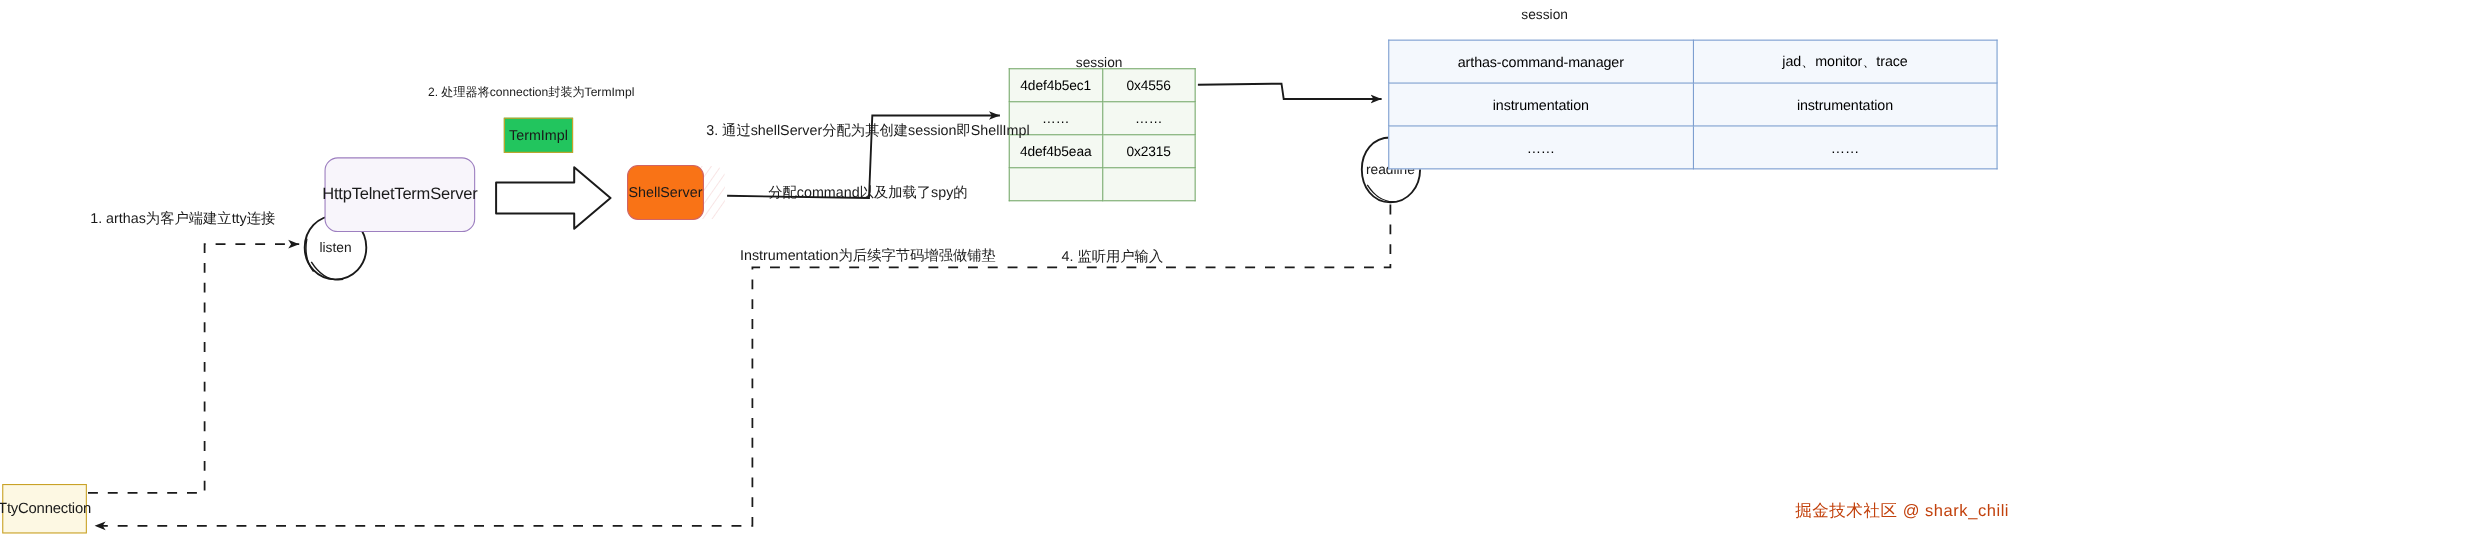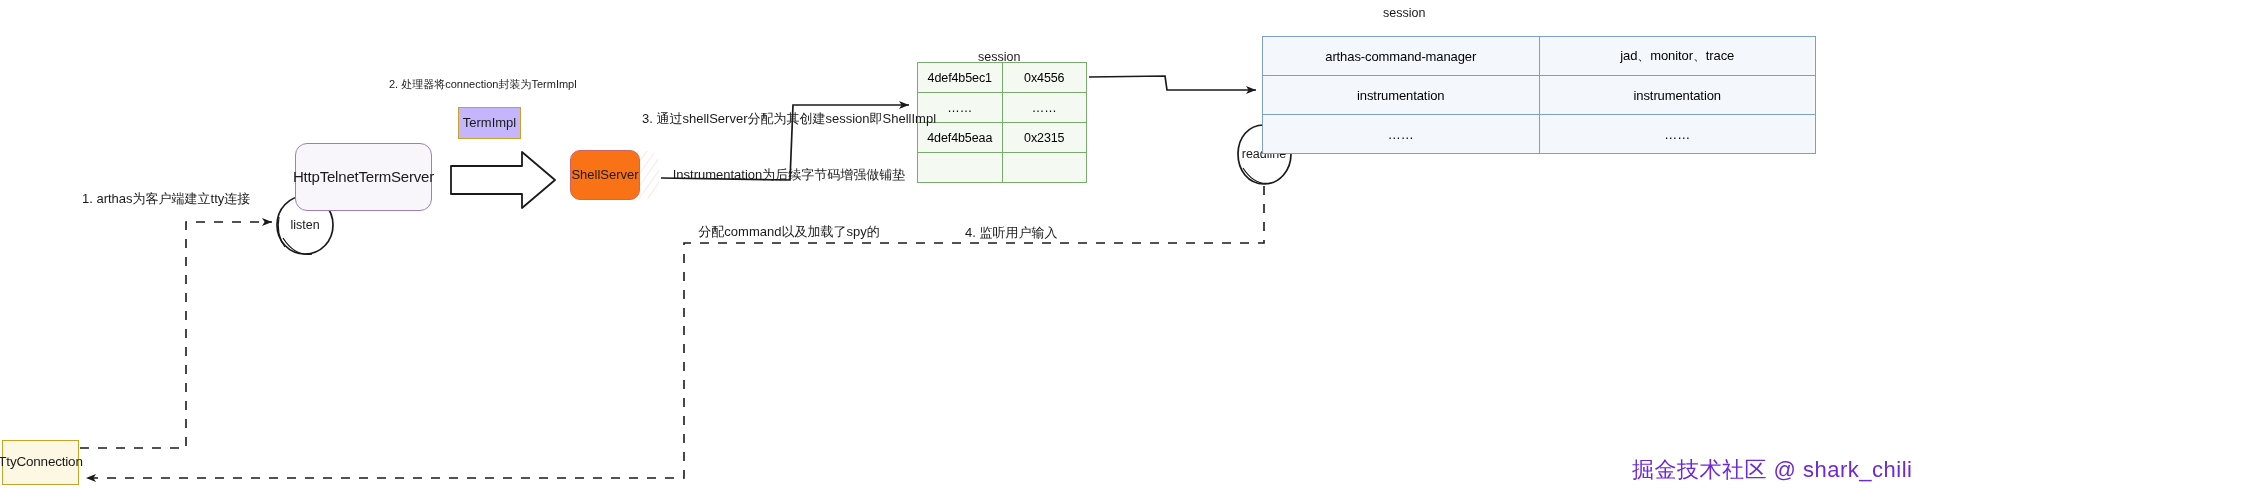--- a/index.html
+++ b/index.html
@@ -59,21 +59,21 @@
     font-size: 15px;
     letter-spacing: -0.2px;
   }
 
   
   .box-term {
     left: 458px;
     top: 107px;
     width: 63px;
     height: 32px;
-    background: #c4b5fd;
+    background: #22c55e;
     border: 1.4px solid #c9a227;
     font-size: 13px;
   }
 
   
   .box-shell {
     left: 570px;
     top: 150px;
     width: 70px;
     height: 50px;
@@ -182,22 +182,22 @@
     left: 1383px;
     top: 4px;
     font-size: 12.5px;
   }
 
   
   .watermark {
     position: absolute;
     left: 1632px;
     top: 455px;
-    font-size: 22px;
-    color: #6d28d9;
+    font-size: 15px;
+    color: #c2410c;
     letter-spacing: 0.5px;
     white-space: pre;
     user-select: none;
   }
 </style>
 </head>
 <body>
 
 <div id="canvas">
 
@@ -344,21 +344,21 @@
       </tr>
     </tbody>
   </table>
 
   <div class="label lbl-step1">1. arthas为客户端建立tty连接</div>
 
   <div class="label lbl-step2">2. 处理器将connection封装为TermImpl</div>
 
   <div class="label lbl-step3">
     <div>3. 通过shellServer分配为其创建session即ShellImpl</div>
+    <div style="text-align:center">分配command以及加载了spy的</div>
     <div style="text-align:center">Instrumentation为后续字节码增强做铺垫</div>
-    <div style="text-align:center">分配command以及加载了spy的</div>
   </div>
 
   <div class="label lbl-step4">4. 监听用户输入</div>
 
   <div class="watermark">掘金技术社区 @ shark_chili</div>
 
 </div>
 
 </body></html>

